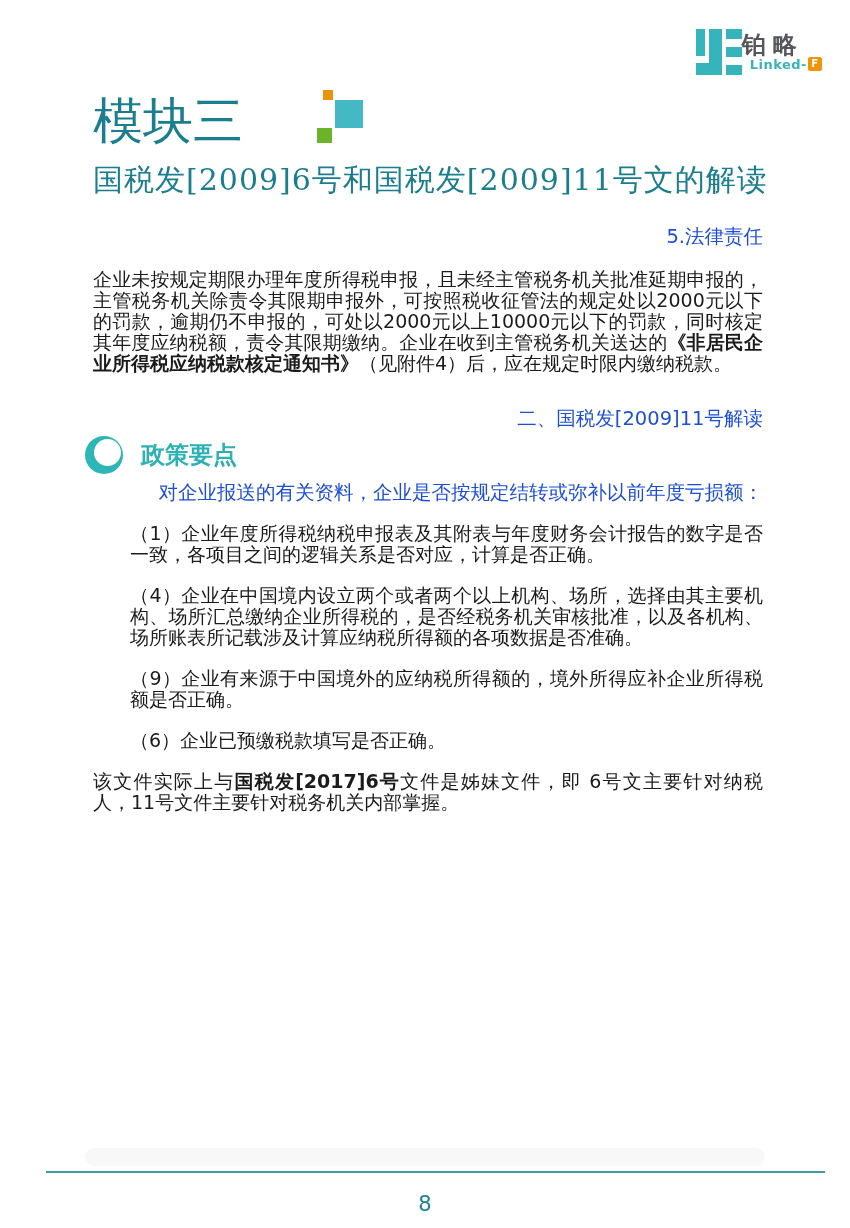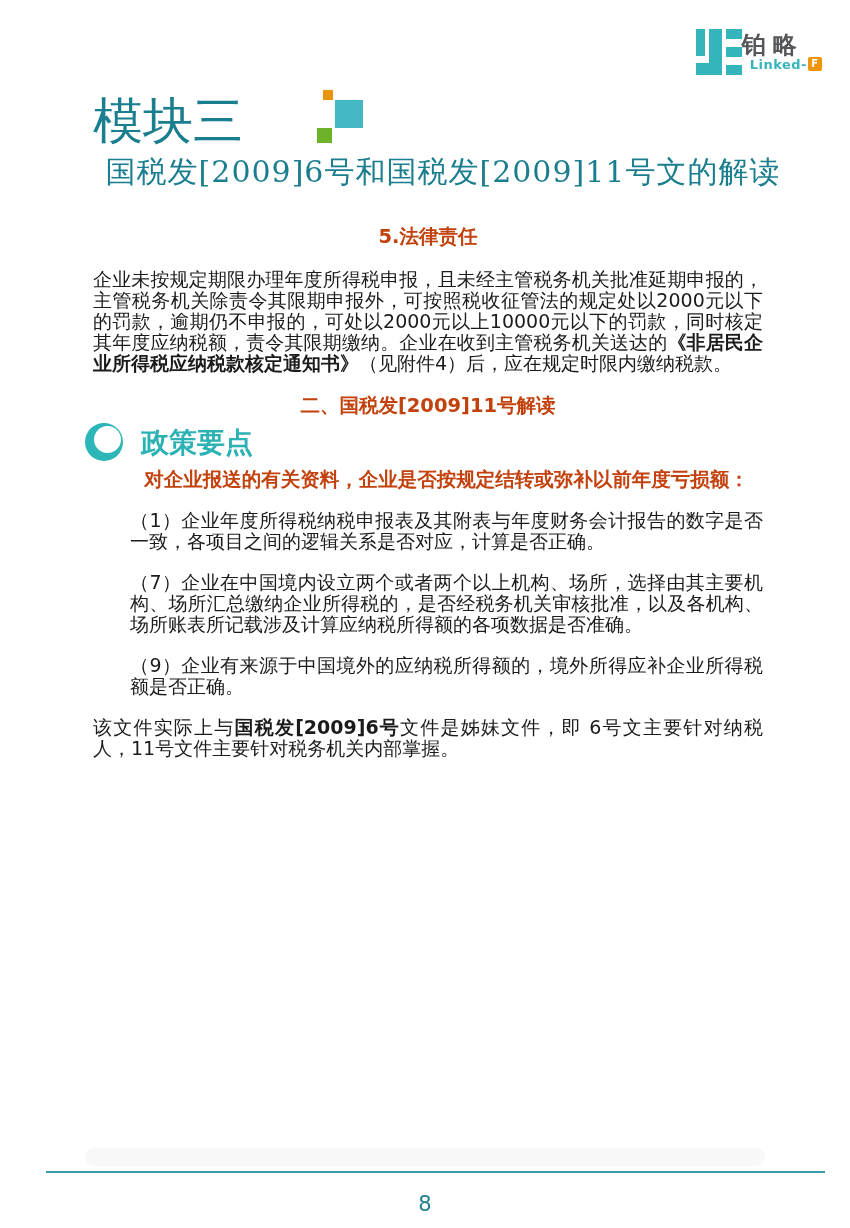--- a/index.html
+++ b/index.html
@@ -28,44 +28,43 @@
   .logo-badge { display:inline-block; margin-left:1px; width:14px; height:14px; line-height:14px; text-align:center; background:#f0940a; color:#fff; font-size:10px; border-radius:2px; }
 
   
   .header { position:absolute; left:93px; top:92px; width:700px; }
   .module-title {
     font-family:Liberation Serif, serif;
     font-size:50px; line-height:58px;
     color:#1a7e8f; font-weight:400;
   }
   .subtitle {
-    margin-top:4px;
+    margin-top:12px;
     font-family:"DejaVu Serif", serif;
     font-size:30px; line-height:36px;
     color:#1a7e8f; letter-spacing:1px;
     white-space:nowrap;
-    text-align:center;
   }
   .sq { position:absolute; }
   .sq-orange { left:323px; top:90px;  width:10px; height:10px; background:#e8940d; }
   .sq-teal   { left:335px; top:100px; width:28px; height:28px; background:#45b8c5; }
   .sq-green  { left:317px; top:128px; width:15px; height:15px; background:#6db32a; }
 
   
   .content { position:absolute; left:93px; top:226px; width:670px; font-size:19px; line-height:21px; text-align:justify; }
-  .h-bold { font-size:19.5px; font-weight:bold; color:#c2410c; text-align:center; }
+  .h-bold { font-size:19.5px; font-weight:normal; color:#1d4ed8; text-align:right; }
   .heading-legal { margin-bottom:22px; }
-  .para { margin-bottom:21px; }
+  .para { margin-bottom:34px; }
   .para b, .closing b { font-weight:bold; }
   .heading-two { margin-bottom:6px; }
 
   .policy-row { display:flex; align-items:center; margin-left:-8px; margin-bottom:7px; height:40px; }
   .policy-icon { position:relative; width:38px; height:38px; border-radius:50%; background:#2cb6b8; flex:0 0 auto; }
   .policy-icon::after { content:""; position:absolute; width:27px; height:27px; border-radius:50%; background:#ffffff; top:3px; left:9px; }
-  .policy-label { margin-left:18px; font-size:28px; font-weight:bold; color:#2cb2b5; }
+  .policy-label { margin-left:18px; font-size:24px; font-weight:bold; color:#2cb2b5; }
 
   .indent { margin-left:37px; }
   .intro { margin-bottom:20px; }
   .item { margin-bottom:20px; }
   .closing { margin-top:0; }
 
   
   .footer-shadow { position:absolute; left:85px; right:85px; top:1148px; height:18px; border-radius:9px; background:rgba(120,120,120,0.05); }
   .footer-divider { position:absolute; left:46px; top:1171px; width:779px; height:2px; background:#3a9daa; }
   .page-number { position:absolute; left:0; top:1192px; width:100%; text-align:center; font-size:21px; color:#20808f; }
@@ -109,23 +108,24 @@
   <div class="h-bold heading-two">二、国税发[2009]11号解读</div>
 
   <div class="policy-row">
     <div class="policy-icon"></div>
     <div class="policy-label">政策要点</div>
   </div>
 
   <div class="indent">
     <p class="h-bold intro">对企业报送的有关资料，企业是否按规定结转或弥补以前年度亏损额：</p>
     <p class="item">（1）企业年度所得税纳税申报表及其附表与年度财务会计报告的数字是否一致，各项目之间的逻辑关系是否对应，计算是否正确。</p>
-    <p class="item">（7）企业在中国境内设立两个或者两个以上机构、场所，选择由其主要机构、场所汇总缴纳企业所得税的，是否经税务机关审核批准，以及各机构、场所账表所记载涉及计算应纳税所得额的各项数据是否准确。</p>
+    <p class="item">（4）企业在中国境内设立两个或者两个以上机构、场所，选择由其主要机构、场所汇总缴纳企业所得税的，是否经税务机关审核批准，以及各机构、场所账表所记载涉及计算应纳税所得额的各项数据是否准确。</p>
     <p class="item">（9）企业有来源于中国境外的应纳税所得额的，境外所得应补企业所得税额是否正确。</p>
+    <p class="item">（6）企业已预缴税款填写是否正确。</p>
   </div>
 
-  <p class="closing"><span>该文件实际上与</span><b>国税发[2009]6号</b><span>文件是姊妹文件，即 6号文主要针对纳税人，11号文件主要针对税务机关内部掌握。</span></p>
+  <p class="closing"><span>该文件实际上与</span><b>国税发[2017]6号</b><span>文件是姊妹文件，即 6号文主要针对纳税人，11号文件主要针对税务机关内部掌握。</span></p>
 
 </div>
 
 <div class="footer-shadow"></div>
 <div class="footer-divider"></div>
 <div class="page-number">8</div>
 
 </body></html>

